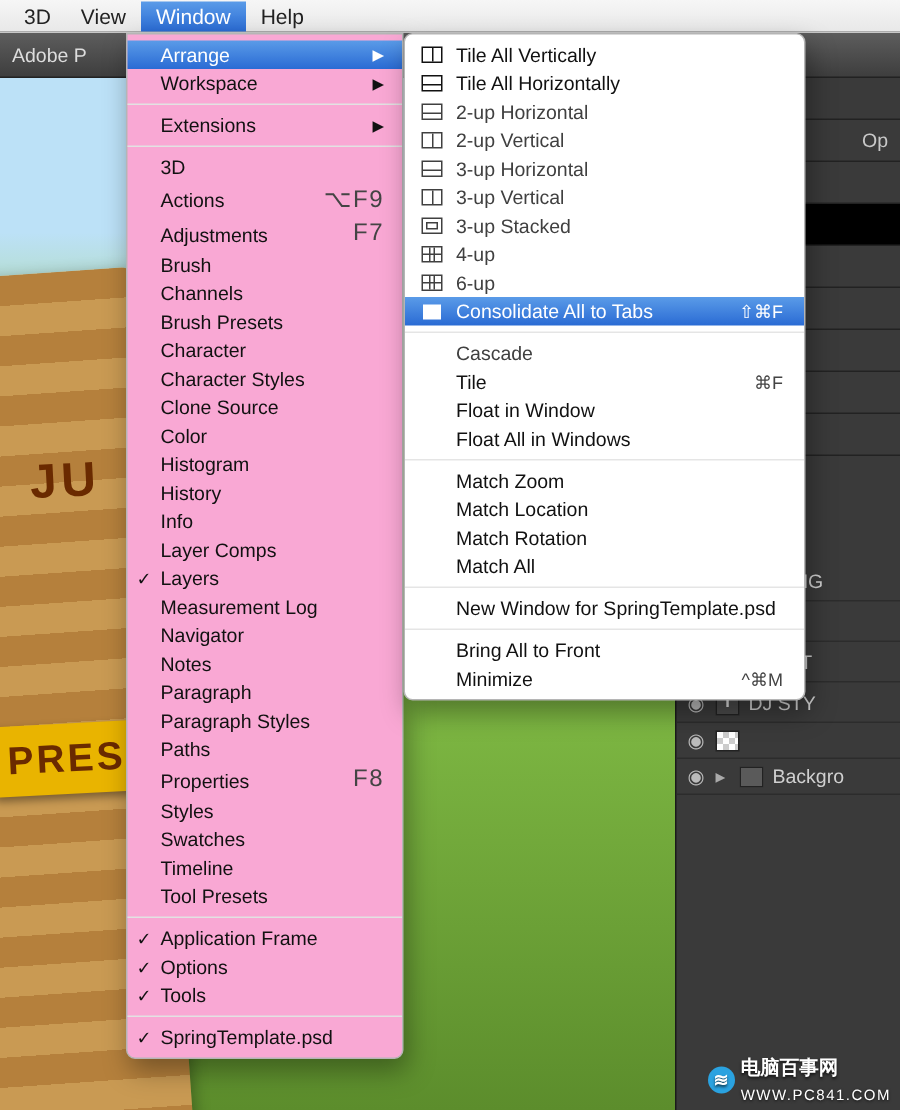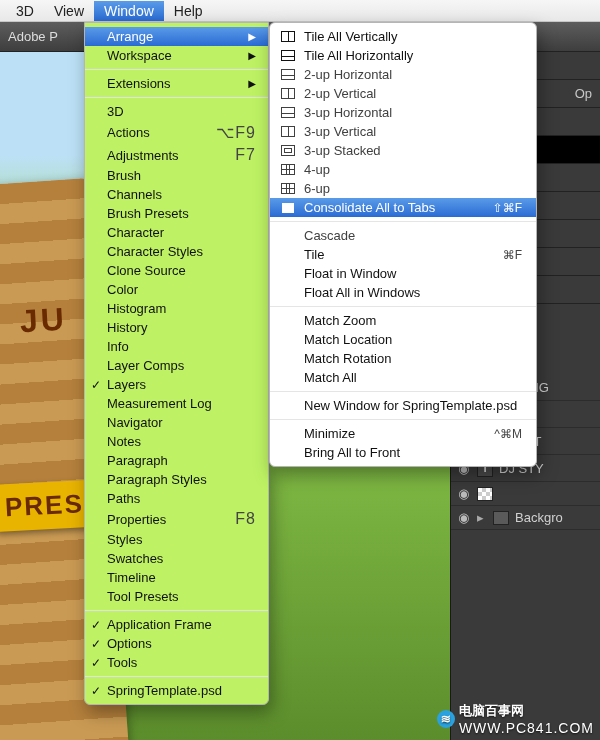--- a/index.html
+++ b/index.html
@@ -22,21 +22,21 @@
 
 .right-panels { position:absolute; top:52px; right:0; width:150px; height:688px; background:#3a3a3a; border-left:1px solid #1a1a1a; color:#c8c8c8; font-size:11px; }
 .right-panels .tabrow { display:flex; gap:10px; padding:6px 8px; border-bottom:1px solid #222; color:#b8b8b8;}
 .right-panels .panel-sec { padding:6px 8px; border-bottom:1px solid #222; }
 .right-panels .layer-row { display:flex; align-items:center; gap:6px; padding:4px 6px; border-bottom:1px solid #2c2c2c;}
 .right-panels .eye { width:14px; text-align:center; color:#bbb;}
 .right-panels .T { width:16px; line-height:16px; text-align:center; background:#4a4a4a; color:#ddd; font-weight:bold; font-size:11px; border:1px solid #222;}
 .right-panels .lname { flex:1; white-space:nowrap; overflow:hidden; text-overflow:ellipsis; color:#d0d0d0;}
 
 
-.dd { position:absolute; top:22px; left:84px; width:185px; background:#bef264; border:1px solid #b5b5b5; border-radius:0 0 6px 6px; box-shadow: 3px 8px 18px rgba(0,0,0,.35); padding: 4px 0; }
+.dd { position:absolute; top:22px; left:84px; width:185px; background:#f9a8d4; border:1px solid #b5b5b5; border-radius:0 0 6px 6px; box-shadow: 3px 8px 18px rgba(0,0,0,.35); padding: 4px 0; }
 .dd .row { display:flex; align-items:center; padding: 2px 12px 2px 22px; font-size:13px; color:#111; white-space:nowrap; position:relative;}
 .dd .row.sel { background: linear-gradient(#5a9be8,#2a6bd4); color:#fff;}
 .dd .row .chk { position:absolute; left:6px; font-size:12px;}
 .dd .row .arrow { margin-left:auto; font-size:10px;}
 .dd .row .sc { margin-left:auto; font-size:16px; color:#444; letter-spacing:1px;}
 .dd hr { border:none; border-top:1px solid #e2e2e2; margin:4px 0;}
 
 
 .sub { position:absolute; top:22px; left:269px; width:268px; background:#fff; border:1px solid #b5b5b5; border-radius:6px; box-shadow: 3px 8px 18px rgba(0,0,0,.35); padding:4px 0;}
 .sub .row { display:flex; align-items:center; padding:2px 14px 2px 10px; font-size:13px; color:#111; white-space:nowrap; gap:8px; position:relative;}
@@ -346,28 +346,28 @@
       <span>Match All</span>
     </div>
   <hr>
   <div class="row">
       <span class="ic"></span>
       <span>New Window for SpringTemplate.psd</span>
     </div>
   <hr>
   <div class="row">
       <span class="ic"></span>
+      <span>Bring All to Front</span>
+    </div>
+  <div class="row">
+      <span class="ic"></span>
       <span>Minimize</span>
       <span class="sc">^⌘M</span>
-    </div>
-  <div class="row">
-      <span class="ic"></span>
-      <span>Bring All to Front</span>
     </div>
 </div>
 
 <div class="wm">
   <span class="b">≋</span>
   <span>
     <span style="font-weight:bold;">电脑百事网</span><br>
-    <span style="font-size:14px;letter-spacing:1px;">WWW.PC841.COM</span>
+    <span style="font-size:10px;letter-spacing:1px;">WWW.PC841.COM</span>
   </span>
 </div>
 
 </body></html>

